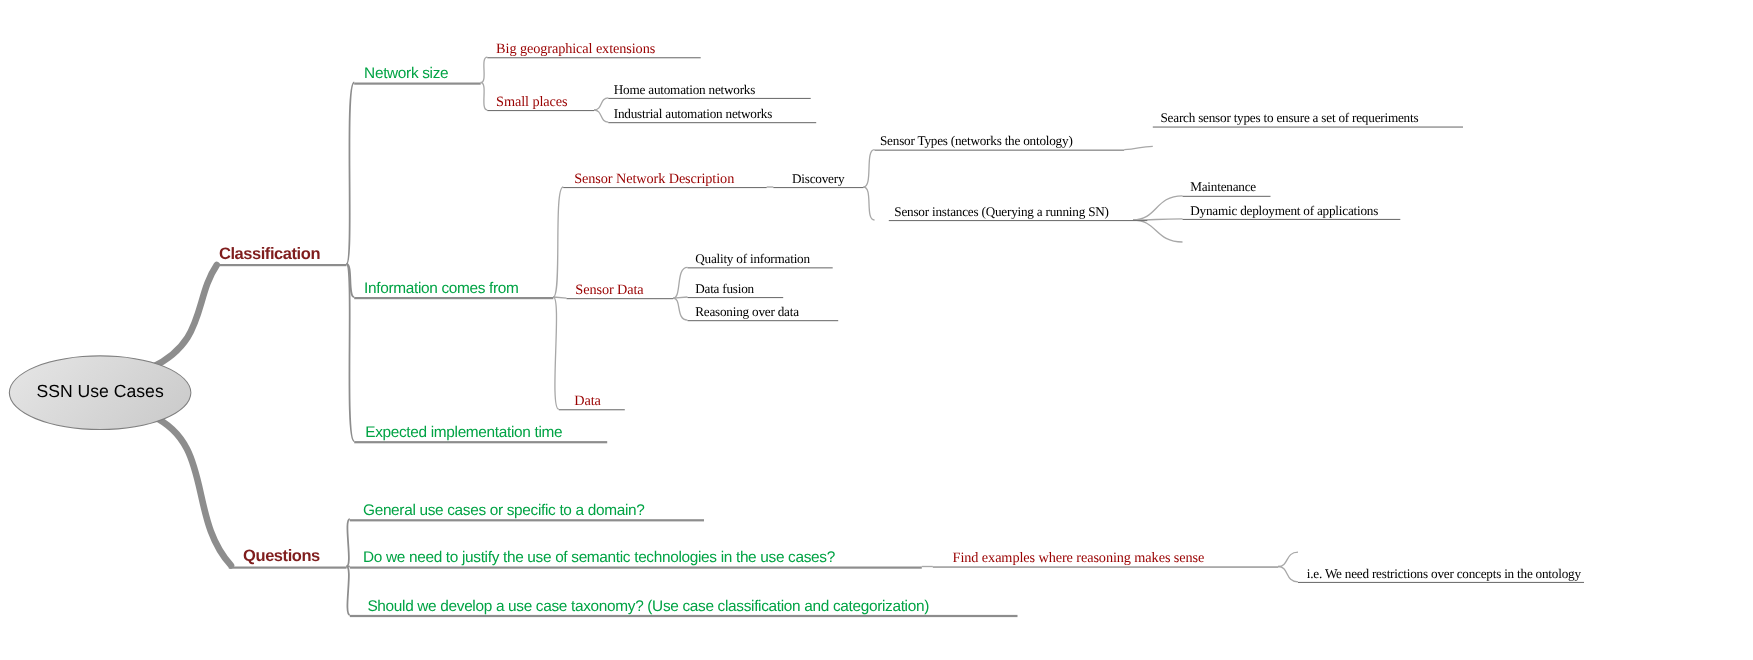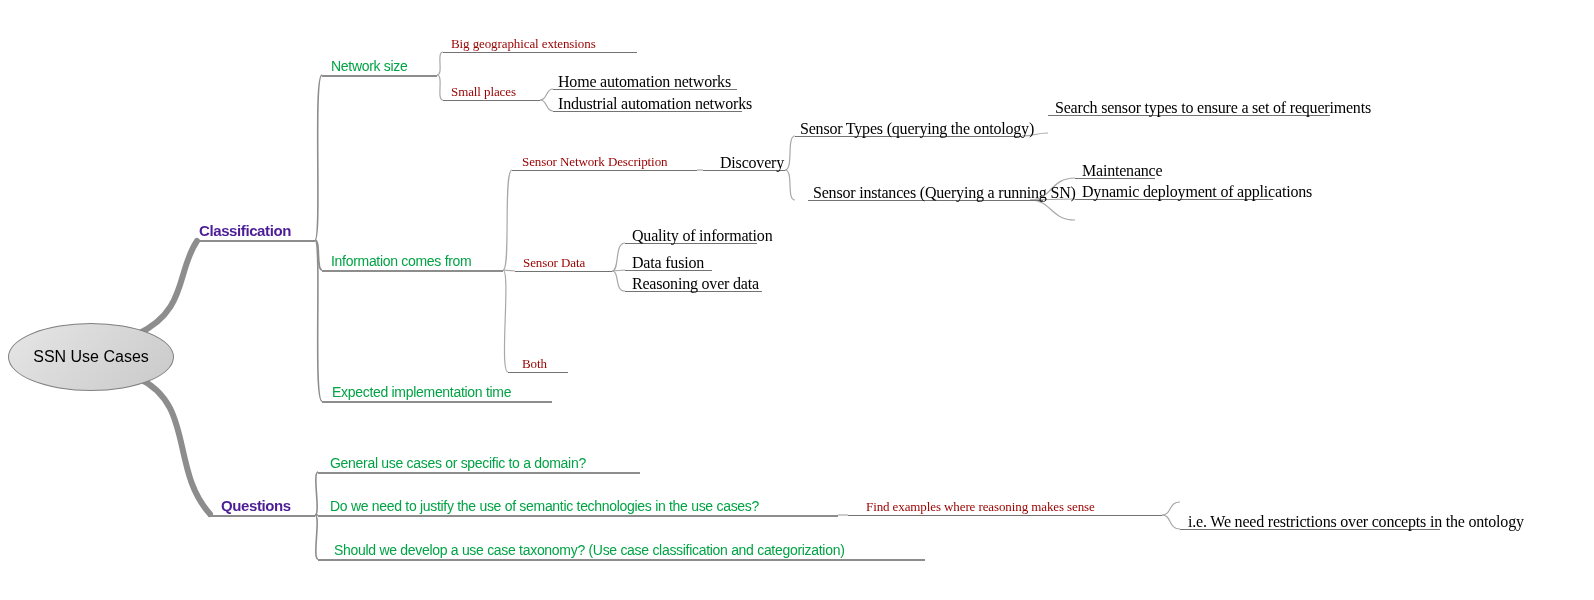--- a/index.html
+++ b/index.html
@@ -7,24 +7,24 @@
     position:relative; width:1594px; height:600px; overflow:hidden;
     background:#ffffff; font-family:"Liberation Sans", sans-serif;
   }
   #edges { position:absolute; left:0; top:0; width:1594px; height:600px; }
   .n {
     position:absolute; white-space:pre; box-sizing:border-box;
     cursor:default;
   }
   .u2 { border-bottom:2px solid #8d8d8d; }
   .u1 { border-bottom:1px solid #737373;font-family:Liberation Serif, serif; }
-  .c-blue  { color:#4c1d95; font-weight:bold; font-size:15px; line-height:19px; letter-spacing:-0.4px; }
+  .c-blue  { color:#7f1d1d; font-weight:bold; font-size:15px; line-height:19px; letter-spacing:-0.4px; }
   .c-green { color:#00a344; font-size:14px; line-height:18px; letter-spacing:-0.3px; }
   .c-red   { color:#990000; font-size:13px; line-height:17px; letter-spacing:-0.1px; }
-  .c-black { color:#000000; font-size:16px; line-height:15px; letter-spacing:-0.2px; }
+  .c-black { color:#000000; font-size:12px; line-height:15px; letter-spacing:-0.2px; }
   #root-node {
     position:absolute; left:8px; top:323px; width:164px; height:66px;
     border:1px solid #7f7f7f; border-radius:50%;
     background:linear-gradient(135deg,#e6e6e6 0%,#d6d6d6 55%,#c9c9c9 100%);
     display:flex; align-items:center; justify-content:center;
     font-size:16px; color:#000000;
   }
   .e0 { stroke:#8d8d8d; stroke-width:6; fill:none; stroke-linecap:round; }
   .e1 { stroke:#8d8d8d; stroke-width:1.6; fill:none; }
   .e2 { stroke:#a8a8a8; stroke-width:1.2; fill:none; }
@@ -82,27 +82,27 @@
   <div class="n c-green u2" style="left:322px; top:252px; width:181px; padding-left:9px;">Information comes from</div>
   <div class="n c-green u2" style="left:322px; top:383px; width:230px; padding-left:10px;">Expected implementation time</div>
   <div class="n c-green u2" style="left:318px; top:497px; width:520px; padding-left:12px;">Do we need to justify the use of semantic technologies in the use cases?</div>
   <div class="n c-green u2" style="left:318px; top:454px; width:322px; padding-left:12px;">General use cases or specific to a domain?</div>
   <div class="n c-green u2" style="left:318px; top:541px; width:607px; padding-left:16px;">Should we develop a use case taxonomy? (Use case classification and categorization)</div>
 
   <div class="n c-red u1" style="left:443px; top:35px; width:194px; padding-left:8px;">Big geographical extensions</div>
   <div class="n c-red u1" style="left:443px; top:83px; width:97px; padding-left:8px;">Small places</div>
   <div class="n c-red u1" style="left:512px; top:153px; width:185px; padding-left:10px;">Sensor Network Description</div>
   <div class="n c-red u1" style="left:515px; top:254px; width:97px; padding-left:8px;">Sensor Data</div>
-  <div class="n c-red u1" style="left:508px; top:355px; width:60px; padding-left:14px;">Both</div>
+  <div class="n c-red u1" style="left:508px; top:355px; width:60px; padding-left:14px;">Data</div>
   <div class="n c-red u1" style="left:848px; top:498px; width:314px; padding-left:18px;">Find examples where reasoning makes sense</div>
 
   <div class="n c-black u1" style="left:553px; top:74px; width:184px; padding-left:5px;">Home automation networks</div>
   <div class="n c-black u1" style="left:553px; top:96px; width:189px; padding-left:5px;">Industrial automation networks</div>
   <div class="n c-black u1" style="left:703px; top:155px; width:82px; padding-left:17px;">Discovery</div>
-  <div class="n c-black u1" style="left:795px; top:121px; width:227px; padding-left:5px;">Sensor Types (querying the ontology)</div>
+  <div class="n c-black u1" style="left:795px; top:121px; width:227px; padding-left:5px;">Sensor Types (networks the ontology)</div>
   <div class="n c-black u1" style="left:1048px; top:100px; width:282px; padding-left:7px;">Search sensor types to ensure a set of requeriments</div>
   <div class="n c-black u1" style="left:795px; top:185px; width:235px; padding-left:5px;margin-left:13px;">Sensor instances (Querying a running SN)</div>
   <div class="n c-black u1" style="left:1075px; top:163px; width:80px; padding-left:7px;">Maintenance</div>
   <div class="n c-black u1" style="left:1075px; top:184px; width:198px; padding-left:7px;">Dynamic deployment of applications</div>
   <div class="n c-black u1" style="left:625px; top:228px; width:132px; padding-left:7px;">Quality of information</div>
   <div class="n c-black u1" style="left:625px; top:255px; width:87px; padding-left:7px;">Data fusion</div>
   <div class="n c-black u1" style="left:625px; top:276px; width:137px; padding-left:7px;">Reasoning over data</div>
   <div class="n c-black u1" style="left:1180px; top:514px; width:260px; padding-left:8px;">i.e. We need restrictions over concepts in the ontology</div>
 
 </div>

